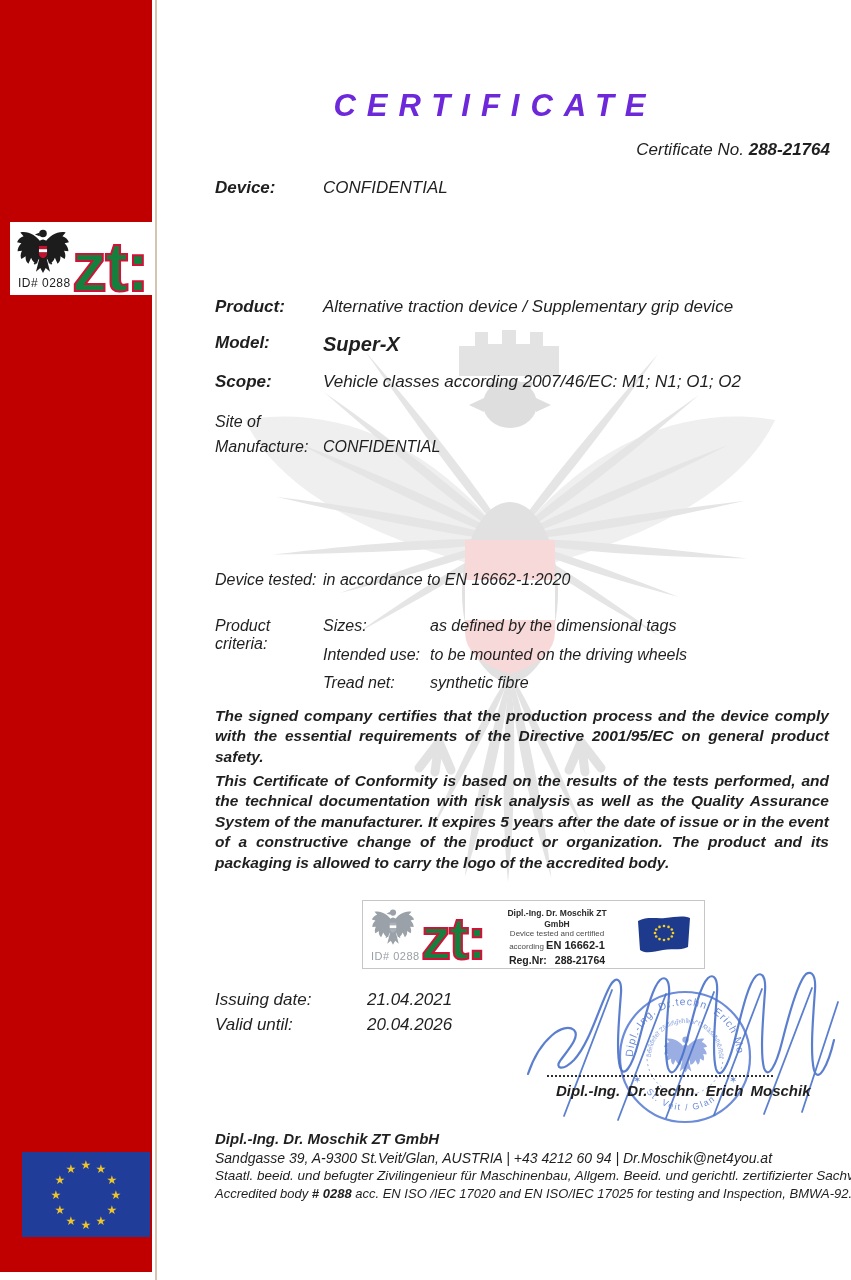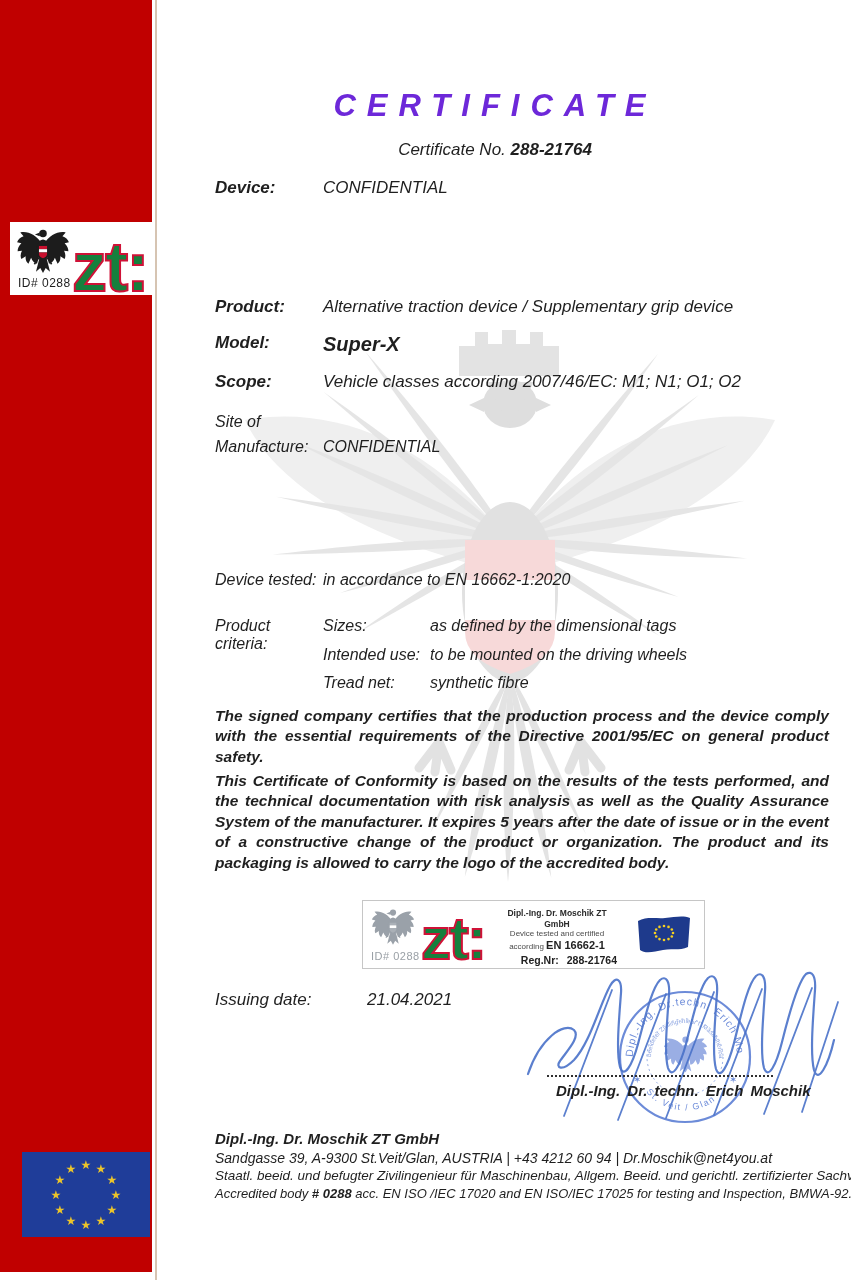--- a/index.html
+++ b/index.html
@@ -15,21 +15,21 @@
   .logo-box{left:10px;top:222px;width:143px;height:73px;background:#fff;}
   .logo-box .id{left:8px;top:54px;font-size:12px;color:#1d1d1d;letter-spacing:.5px;}
   .zt{font-weight:700;color:#15803d;line-height:1;font-style:normal;letter-spacing:-2px;
       -webkit-text-stroke:2px #cf1237;}
   .logo-box .zt{left:62px;top:24px;font-size:70px;line-height:70px;}
   .logo-box .zt, .badge .zt{transform:translateY(-14px);}
 
   
   .title{left:160px;top:88px;width:670px;text-align:center;color:#6d28d9;
          font-size:31px;font-weight:bold;font-style:italic;letter-spacing:11px;}
-  .certno{left:160px;top:140px;width:670px;text-align:center;font-style:italic;font-size:17px;}
+  .certno{left:160px;top:140px;width:670px;text-align:right;font-style:italic;font-size:17px;}
   .certno b{font-weight:bold;}
 
   
   .row{left:215px;display:flex;font-style:italic;font-size:17px;}
   .row .lbl{width:108px;font-weight:bold;flex:0 0 auto;}
   .row .val{white-space:nowrap;}
   .sm{font-size:16px;}
   .sm .lbl{font-weight:normal;}
   .model-val{font-size:20px;font-weight:bold;}
   .crit-row{left:323px;display:flex;font-style:italic;font-size:16px;}
@@ -40,21 +40,21 @@
 
   
   .badge{left:362px;top:900px;width:341px;height:67px;border:1px solid #c6c6c6;background:#fff;z-index:2;}
   .badge .id{left:8px;top:49px;font-size:11px;color:#9aa0a6;letter-spacing:.5px;}
   .badge .zt{left:58px;top:22px;font-size:60px;line-height:60px;}
   .badge-text{left:134px;top:7px;width:120px;text-align:center;line-height:1.25;font-style:normal;}
   .bt1{font-size:8.5px;font-weight:bold;color:#2a2a2a;}
   .bt2{font-size:8px;color:#4a4a4a;}
   .bt3{font-size:8px;color:#4a4a4a;}
   .bt3 b{font-size:11px;color:#222;}
-  .bt4{font-size:10.5px;font-weight:bold;color:#222;margin-top:1px;text-align:right;}
+  .bt4{font-size:10.5px;font-weight:bold;color:#222;margin-top:1px;}
   .bt4 .gap{display:inline-block;width:8px;}
 
   
   .daterow{left:215px;display:flex;font-style:italic;font-size:17px;}
   .daterow .lbl{width:152px;flex:0 0 auto;}
 
   
   .dotline{left:547px;top:1075px;width:226px;border-top:2px dotted #2f2f2f;z-index:6;}
   .signame{left:556px;top:1082px;font-size:15px;font-weight:bold;font-style:italic;word-spacing:3px;z-index:6;}
   .stamp-svg{left:612px;top:984px;z-index:4;opacity:.85;}
@@ -239,20 +239,24 @@
           <circle cx="21.2" cy="16.5" r="1.3"></circle>
           <circle cx="24.5" cy="13.9" r="1.3"></circle>
       </g>
     </svg>
   </div>
 
   <div class="abs daterow z1" style="top:990px">
     <span class="lbl">Issuing date:</span>
     <span>21.04.2021</span>
   </div>
+  <div class="abs daterow z1" style="top:1015px">
+    <span class="lbl">Valid until:</span>
+    <span>20.04.2026</span>
+  </div>
 
   <svg class="abs stamp-svg" width="146" height="146" viewBox="0 0 146 146">
     <defs>
       <path id="arcTop" d="M 21,73 A 52,52 0 0 1 125,73"></path>
       <path id="arcBot" d="M 27,96 A 50,50 0 0 0 119,96"></path>
       <path id="arcIn" d="M 39,73 A 34,34 0 0 1 107,73"></path>
     </defs>
     <circle cx="73" cy="73" r="65" fill="none" stroke="#5377d2" stroke-width="2.2"></circle>
     <circle cx="73" cy="73" r="38" fill="none" stroke="#5377d2" stroke-width="1" stroke-dasharray="2,3" opacity=".7"></circle>
     <text font-size="10.5" font-family="Liberation Sans, sans-serif" fill="#5377d2" letter-spacing="1">

